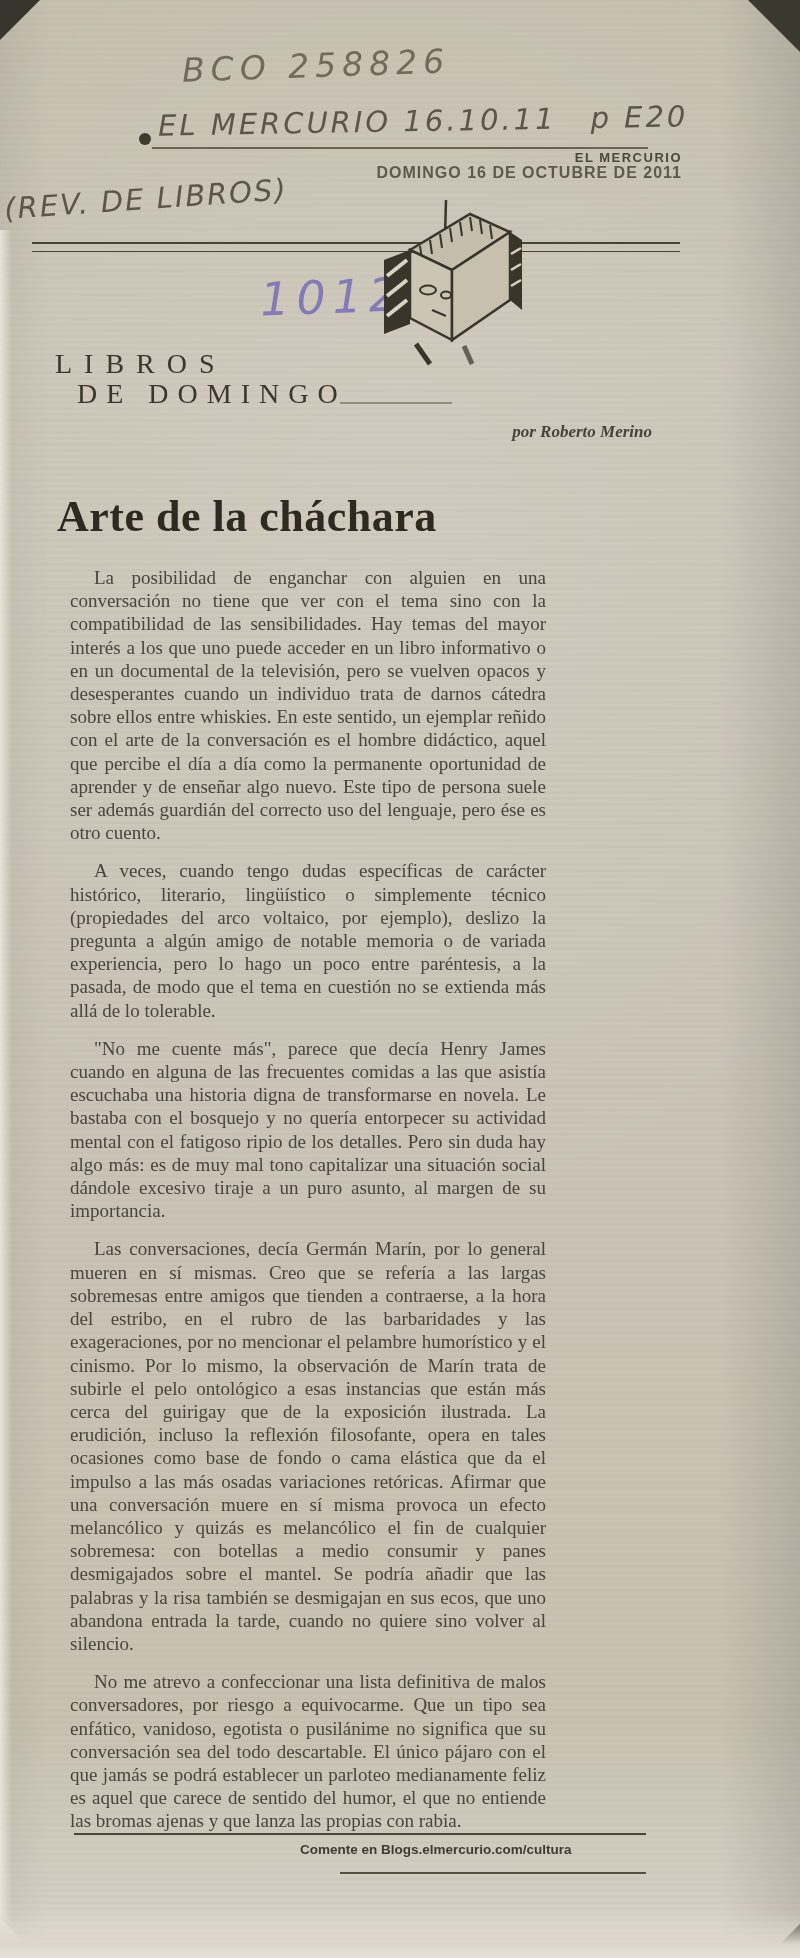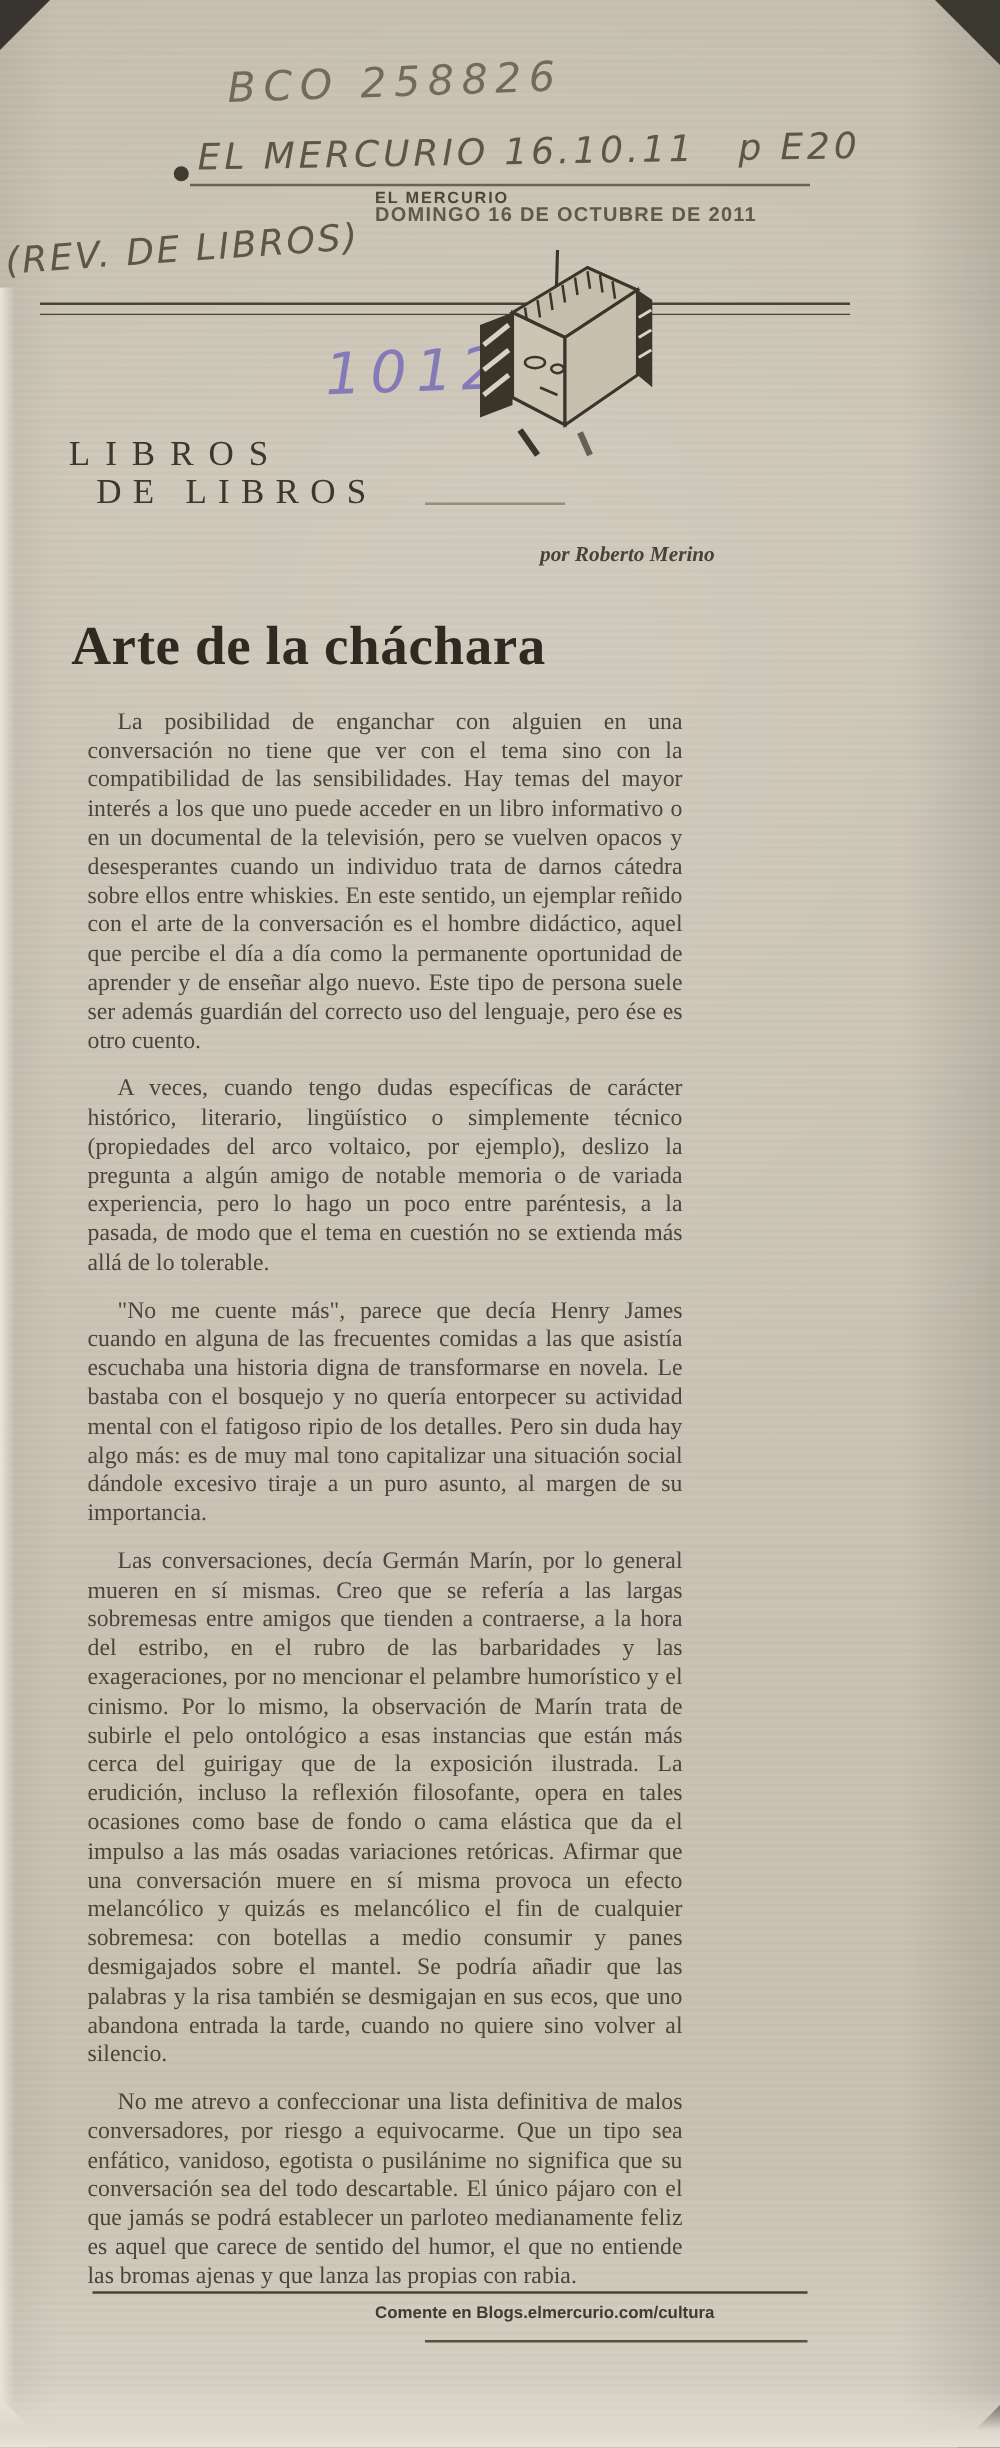--- a/index.html
+++ b/index.html
@@ -39,37 +39,37 @@
     transform:rotate(-1deg);color:#5d5547;white-space:nowrap;}
   .hw-source .gap{display:inline-block;width:34px;}
   .hw-bullet{position:absolute;left:139px;top:133px;width:12px;height:12px;border-radius:50%;
     background:#403a30;}
   .hw-underline{position:absolute;left:152px;top:147px;width:496px;height:2px;background:#6b6254;}
   .hw-section{position:absolute;left:4px;top:182px;font-size:29px;letter-spacing:2px;
     transform:rotate(-4deg);color:#5d5547;}
   .hw-purple{position:absolute;left:260px;top:268px;font-size:46px;letter-spacing:7px;
     transform:rotate(-2deg);color:#7d72b8;opacity:.9;}
 
-  .masthead{position:absolute;top:150px;left:300px;width:382px;text-align:left;
+  .masthead{position:absolute;top:150px;left:300px;width:382px;text-align:right;
     font-family:"Liberation Sans", sans-serif;color:#4d473a;line-height:15px;}
   .masthead .paper{font-size:13px;font-weight:bold;letter-spacing:1.5px;}
   .masthead .date{font-size:16px;letter-spacing:1px;font-weight:bold;opacity:.85;}
 
   .rule-double{position:absolute;left:32px;top:242px;width:648px;height:7px;
     border-top:2.5px solid #494336;border-bottom:1.5px solid #494336;}
 
   .section-head{position:absolute;color:#3c372c;font-family:"Liberation Serif", serif;}
   .sh1{left:55px;top:348px;font-size:28px;letter-spacing:12px;}
   .sh2{left:77px;top:378px;font-size:28px;letter-spacing:9px;}
   .sh-rule{position:absolute;left:340px;top:402px;width:112px;height:1.5px;background:#968e7c;}
 
   .illustration{position:absolute;left:372px;top:198px;}
-  .byline{position:absolute;left:432px;top:422px;width:240px;text-align:left;
+  .byline{position:absolute;left:412px;top:422px;width:240px;text-align:right;
     font-size:17px;font-style:italic;font-weight:bold;color:#494337;
-    font-family:"Liberation Serif", serif;filter:blur(.3px);margin-top:12px;}
+    font-family:"Liberation Serif", serif;filter:blur(.3px);}
 
   .title{position:absolute;left:57px;top:466px;font-size:44px;font-weight:bold;
     color:#2e2a22;letter-spacing:.5px;font-family:"Liberation Serif", serif;filter:blur(.3px);margin-top:25px;}
 
   .body-col{position:absolute;left:55px;top:551px;width:506px;
     font-size:19px;line-height:23.2px;text-align:justify;color:#4b443a;
     filter:blur(.45px);}
   .body-col p{margin:15px;text-indent:24px;}
 
   .foot-rule1{position:absolute;left:74px;top:1833px;width:572px;height:2px;background:#4a4437;}
@@ -104,21 +104,21 @@
   <div class="hw hw-purple">1012790</div>
 
   <div class="masthead">
     <div class="paper">EL MERCURIO</div>
     <div class="date">DOMINGO 16 DE OCTUBRE DE 2011</div>
   </div>
 
   <div class="rule-double"></div>
 
   <div class="section-head sh1">LIBROS</div>
-  <div class="section-head sh2">DE LIBROS</div>
+  <div class="section-head sh2">DE DOMINGO</div>
   <div class="sh-rule"></div>
 
   <div class="illustration">
     <svg width="150" height="170" viewBox="0 0 150 170" aria-hidden="true">
 
       <line x1="74" y1="2" x2="73" y2="38" stroke="#3a352b" stroke-width="2.5"></line>
 
       <polygon points="38,52 98,16 138,34 80,72" fill="#c6beac" stroke="#3a352b" stroke-width="2.5"></polygon>
 
       <g stroke="#3a352b" stroke-width="2">

